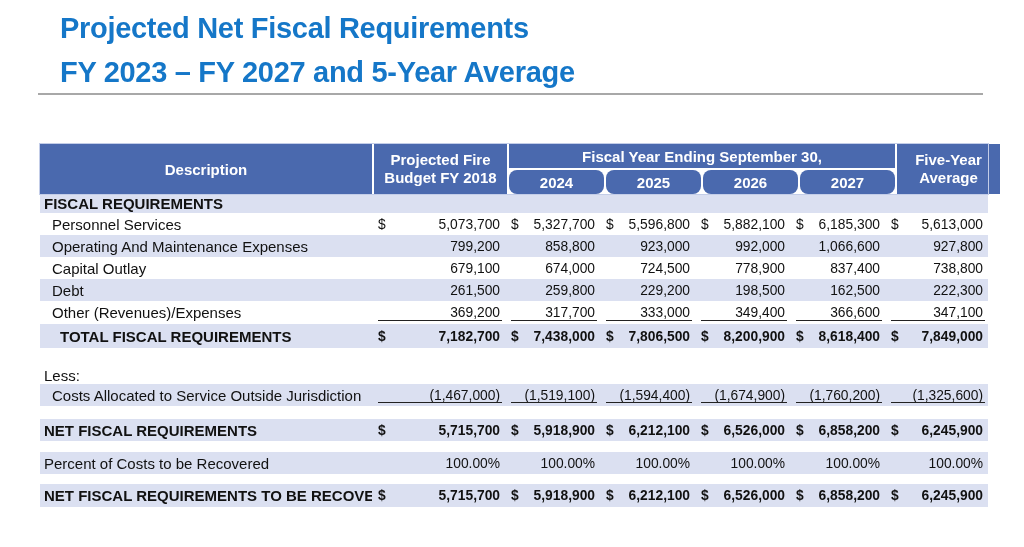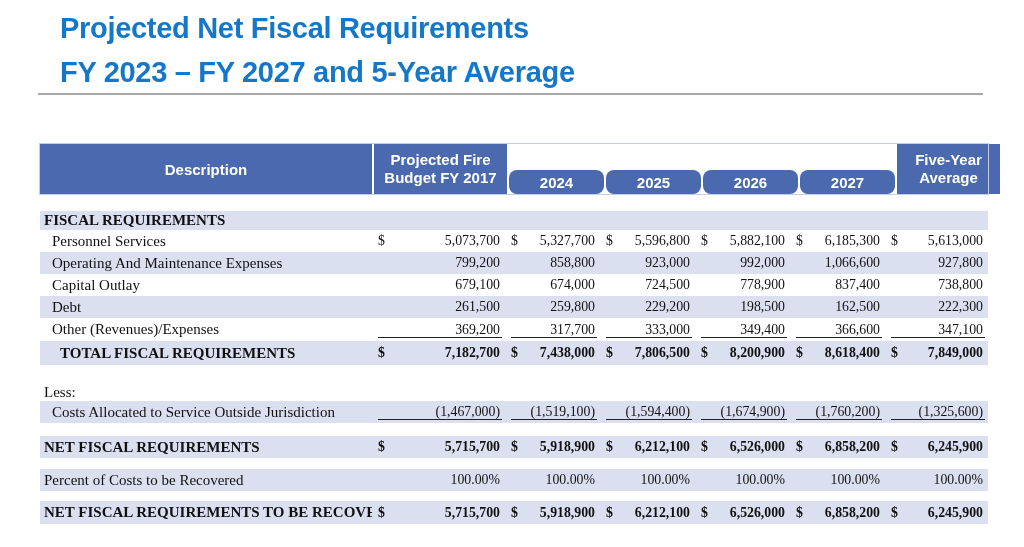--- a/index.html
+++ b/index.html
@@ -35,21 +35,21 @@
     background:var(--hdr);color:#ffffff;font-weight:bold;font-size:15px;
     display:flex;align-items:center;justify-content:center;text-align:center;
     overflow:hidden;
   }
   .hcell.two{flex-direction:column;line-height:18px;}
   #h-desc{grid-row:1/3;grid-column:1;}
   #h-budget{grid-row:1/3;grid-column:2;}
   #h-fye{grid-row:1;grid-column:3/7;}
   .hyear{grid-row:2;border-radius:8px;}
   #h-favg{grid-row:1/3;grid-column:7;}
-  .tbody{margin-top:17px;font-size:15px;font-family:Liberation Serif, serif;}
+  .tbody{font-size:15px;}
   .trow{display:flex;align-items:stretch;}
   .trow.stripe{background:var(--stripe);}
   .trow.bold{font-weight:bold;}
   .cell{
     box-sizing:border-box;display:flex;align-items:center;
     position:relative;overflow:hidden;
   }
   .cell.label{font-size:15px;white-space:nowrap;}
   .cell.num{
     justify-content:flex-end;padding:0 5px 0 6px;font-size:13.8px;
@@ -67,22 +67,23 @@
 
 <div class="title-line" id="title1">Projected Net Fiscal Requirements</div>
 <div class="title-line" id="title2">FY 2023 – FY 2027 and 5-Year Average</div>
 <div class="rule"></div>
 
 <div class="table">
   <div class="thead">
     <div class="hcell" id="h-desc">Description</div>
     <div class="hcell two" id="h-budget">
       <span>Projected Fire</span>
-      <span>Budget FY 2017</span>
+      <span>Budget FY 2018</span>
     </div>
+    <div class="hcell" id="h-fye">Fiscal Year Ending September 30,</div>
     <div class="hcell hyear">2024</div>
     <div class="hcell hyear">2025</div>
     <div class="hcell hyear">2026</div>
     <div class="hcell hyear">2027</div>
     <div class="hcell two" id="h-favg">
       <span>Five-Year</span>
       <span>Average</span>
     </div>
   </div>
   <div class="tbody" id="table-body">

